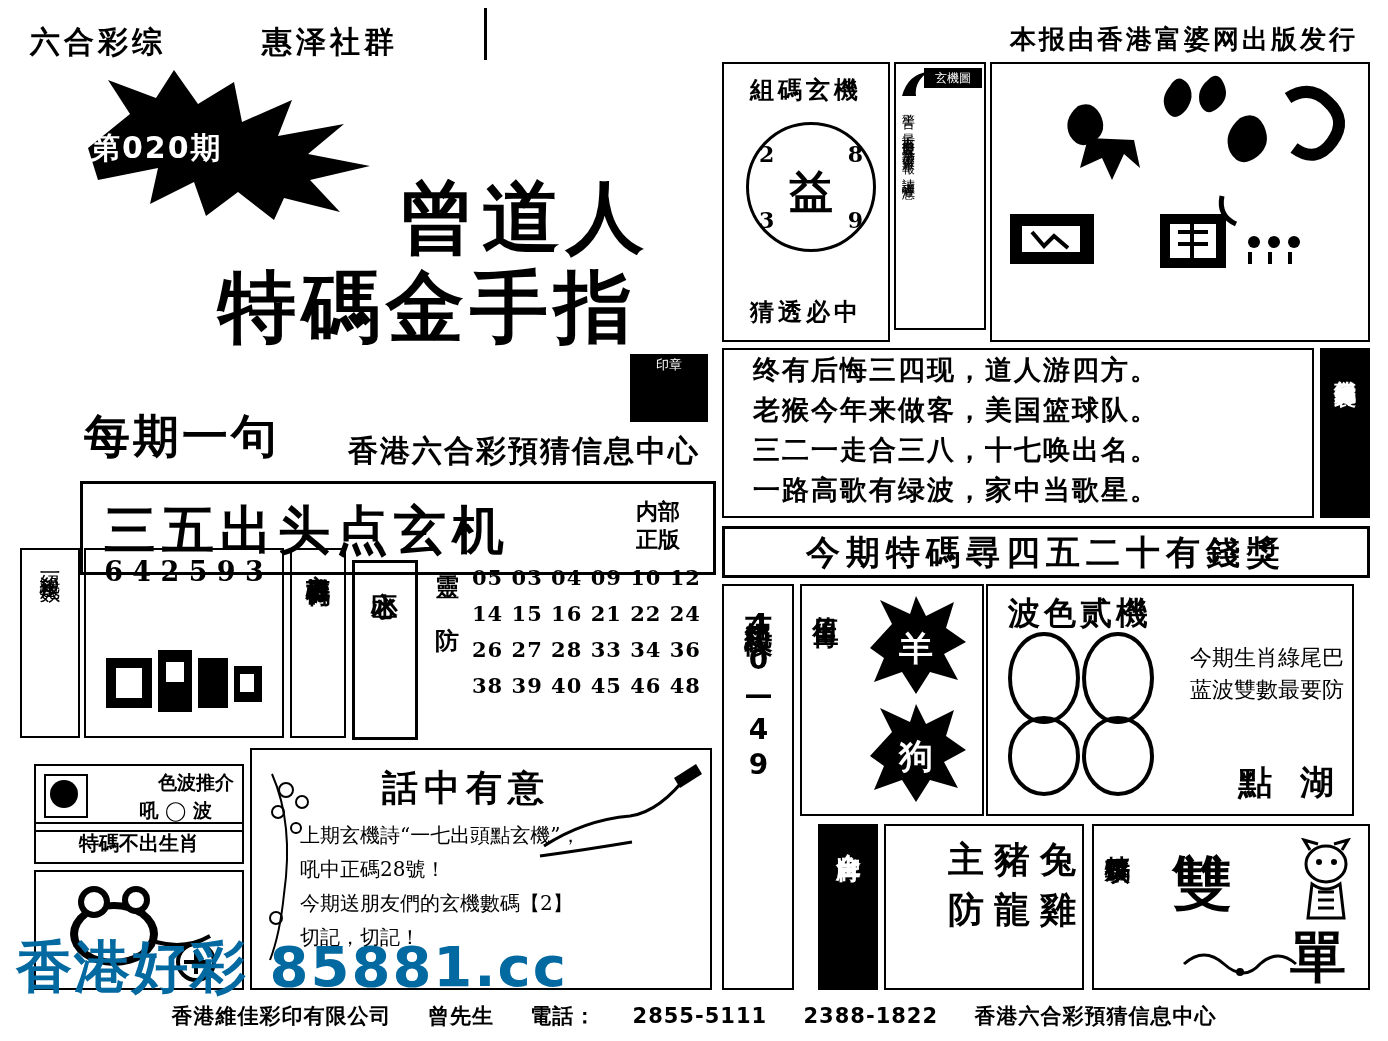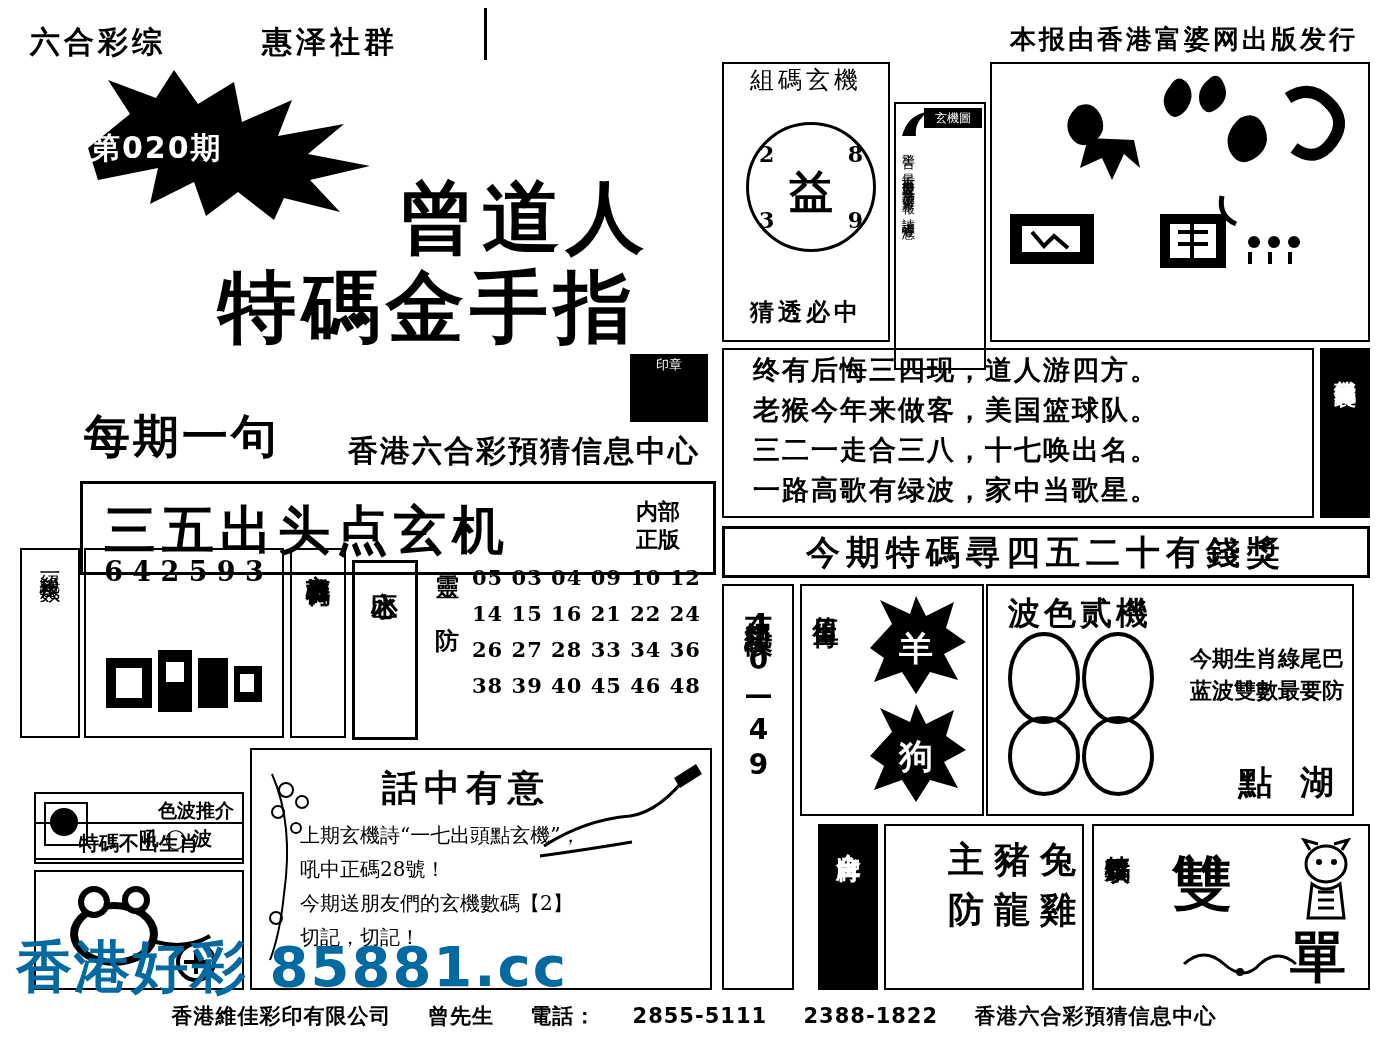--- a/index.html
+++ b/index.html
@@ -37,42 +37,42 @@
   #xuanji{left:290px;top:548px;width:56px;height:190px;border:2px solid #000;box-sizing:border-box;}
   #xuanji .v{font-size:24px;line-height:28px;margin:6px auto 0;font-weight:bold;}
   #xinshui{left:352px;top:560px;width:66px;height:180px;border:3px solid #000;box-sizing:border-box;}
   #xinshui .v{font-size:26px;line-height:30px;margin:8px auto 0;font-weight:bold;}
   #lingfang{left:424px;top:560px;width:46px;height:180px;}
   #lingfang .v{font-size:24px;line-height:54px;font-weight:bold;}
   #numtable{left:472px;top:560px;width:240px;}
   #numtable .row{font-size:21px;font-weight:bold;letter-spacing:1px;line-height:36px;font-family:"DejaVu Serif",serif;}
 
   
-  #sebo{left:34px;top:792px;width:210px;height:68px;border:2px solid #000;box-sizing:border-box;}
+  #sebo{left:34px;top:764px;width:210px;height:68px;border:2px solid #000;box-sizing:border-box;}
   #sebo-title{font-size:19px;font-weight:bold;text-align:right;padding:4px 8px 0 0;}
   #sebo-sub{font-size:19px;font-weight:bold;text-align:right;padding:2px 30px 0 0;}
   #sebo-circ{position:absolute;left:8px;top:8px;width:40px;height:40px;border:2px solid #000;}
   #sebo-circ::after{content:"";position:absolute;left:4px;top:4px;width:28px;height:28px;border-radius:50%;background:#000;}
   #tema-life{left:34px;top:822px;width:210px;height:42px;border:2px solid #000;box-sizing:border-box;font-size:20px;font-weight:bold;text-align:center;line-height:38px;}
   #mousebox{left:34px;top:870px;width:210px;height:120px;border:2px solid #000;box-sizing:border-box;}
 
   
   #talkbox{left:250px;top:748px;width:462px;height:242px;border:2px solid #000;box-sizing:border-box;}
   #talk-title{position:absolute;left:130px;top:14px;font-size:36px;font-weight:bold;letter-spacing:6px;font-family:"DejaVu Serif",serif;}
   #talk-lines{position:absolute;left:48px;top:68px;font-size:20px;line-height:34px;font-family:"DejaVu Serif",serif;}
 
   
   #zuma{left:722px;top:62px;width:168px;height:280px;border:2px solid #000;box-sizing:border-box;}
-  #zuma-t{font-size:24px;font-weight:normal;text-align:center;letter-spacing:4px;}
+  #zuma-t{font-size:24px;font-weight:bold;text-align:center;margin-top:10px;letter-spacing:4px;}
   #zuma-circle{position:absolute;left:22px;top:58px;width:124px;height:124px;border:3px solid #000;border-radius:50%;}
   #zuma-b{position:absolute;left:0;bottom:12px;width:100%;font-size:24px;font-weight:bold;text-align:center;letter-spacing:4px;}
   #zuma-center{position:absolute;left:0;top:38px;width:100%;text-align:center;font-size:44px;font-weight:bold;font-family:"DejaVu Serif",serif;}
   .zn{position:absolute;font-size:22px;font-weight:bold;font-family:"DejaVu Serif",serif;}
 
-  #warnbox{left:894px;top:62px;width:92px;height:268px;border:2px solid #000;box-sizing:border-box;margin-top:40px;}
+  #warnbox{left:894px;top:62px;width:92px;height:268px;border:2px solid #000;box-sizing:border-box;}
   #warn-tag{position:absolute;right:2px;top:4px;width:58px;height:20px;background:#000;color:#fff;font-size:12px;text-align:center;line-height:20px;}
   #warn-text{position:absolute;left:4px;top:40px;height:230px;font-size:13px;line-height:17px;}
 
   #picbox{left:990px;top:62px;width:380px;height:280px;border:2px solid #000;box-sizing:border-box;}
 
   #poem4{left:722px;top:348px;width:592px;height:170px;border:2px solid #000;box-sizing:border-box;}
   #poem4 .pl{font-size:27px;font-weight:bold;letter-spacing:2px;line-height:40px;padding-left:29px;font-family:"DejaVu Serif",serif;}
   #winbadge{left:1320px;top:348px;width:50px;height:170px;background:#000;color:#fff;}
   #winbadge .v{font-size:22px;line-height:26px;margin:14px auto 0;font-weight:bold;}
 
@@ -83,21 +83,21 @@
   #killseg .v{font-size:28px;line-height:34px;margin:14px auto 0;font-weight:bold;}
 
   #zhiri{left:800px;top:584px;width:184px;height:232px;border:2px solid #000;box-sizing:border-box;}
   #zhiri .lbl{position:absolute;left:8px;top:10px;}
   #zhiri .lbl .v{font-size:26px;line-height:32px;font-weight:bold;}
   #zhiri .burst1{position:absolute;left:62px;top:10px;width:104px;height:100px;}
   #zhiri .burst2{position:absolute;left:62px;top:118px;width:104px;height:100px;}
 
   #bose{left:986px;top:584px;width:368px;height:232px;border:2px solid #000;box-sizing:border-box;}
   #bose-head{position:absolute;left:20px;top:6px;font-size:32px;font-weight:bold;letter-spacing:4px;font-family:"DejaVu Serif",serif;}
-  #bose-lines{position:absolute;right:8px;top:56px;font-size:22px;line-height:32px;font-weight:bold;text-align:right;font-family:"DejaVu Serif",serif;}
+  #bose-lines{position:absolute;right:8px;top:56px;font-size:22px;line-height:32px;font-weight:normal;text-align:right;font-family:"DejaVu Serif",serif;}
   #bose-big{position:absolute;right:10px;bottom:8px;font-size:34px;font-weight:bold;letter-spacing:8px;font-family:"DejaVu Serif",serif;}
 
   #jinpai{left:818px;top:824px;width:60px;height:166px;background:#000;color:#fff;}
   #jinpai .v{font-size:25px;line-height:30px;margin:10px auto 0;font-weight:bold;}
   #zhufang{left:884px;top:824px;width:200px;height:166px;border:2px solid #000;box-sizing:border-box;}
   #zhufang .c{font-size:36px;line-height:46px;font-weight:bold;margin:4px 6px 0 0;font-family:"DejaVu Serif",serif;}
   #temadan{left:1092px;top:824px;width:278px;height:166px;border:2px solid #000;box-sizing:border-box;}
   #temadan .lbl{position:absolute;left:8px;top:10px;font-size:25px;line-height:30px;font-weight:bold;}
   #temadan .big{position:absolute;left:78px;top:18px;font-size:60px;font-weight:bold;font-family:"DejaVu Serif",serif;}
   #temadan .big2{position:absolute;left:196px;top:94px;font-size:56px;font-weight:bold;font-family:"DejaVu Serif",serif;}

